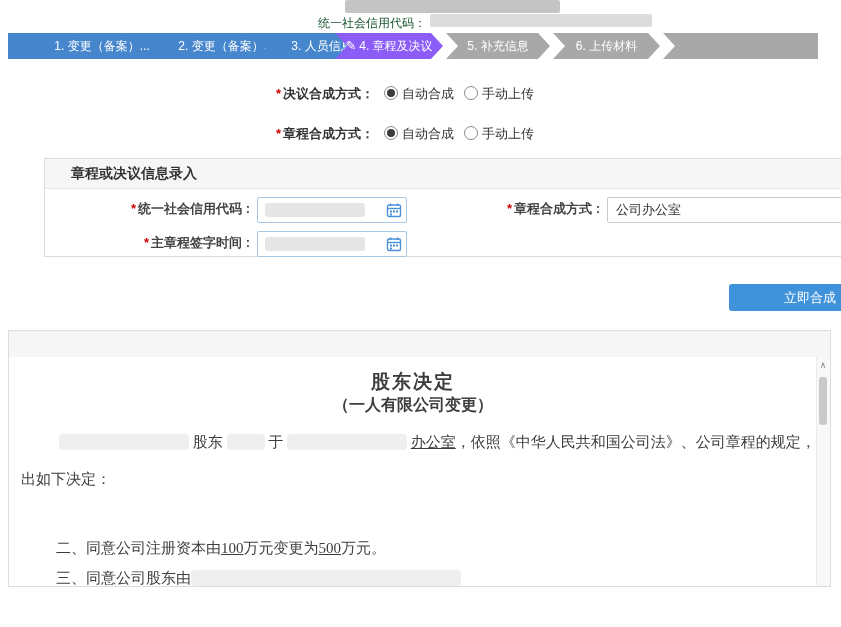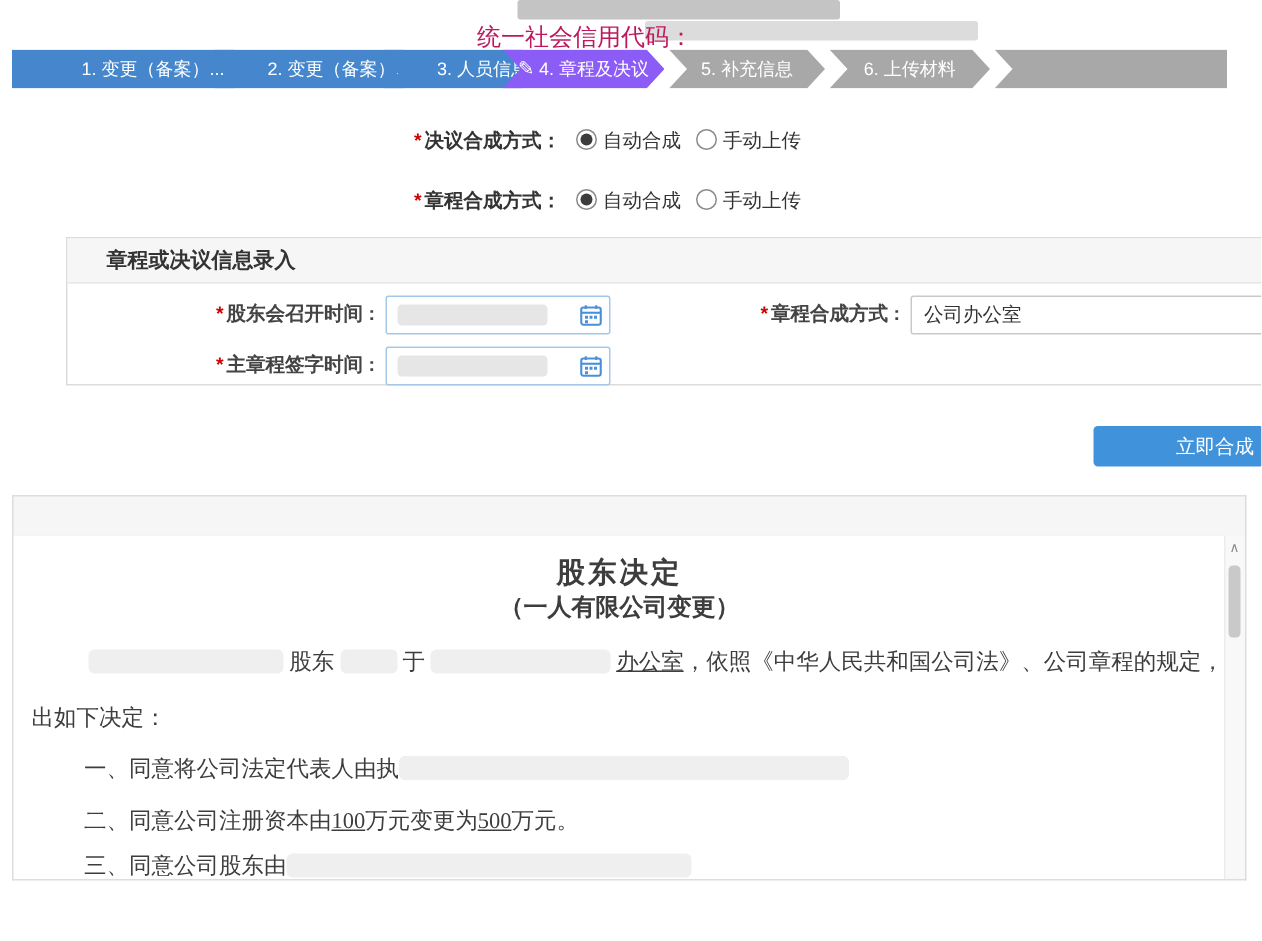--- a/index.html
+++ b/index.html
@@ -3,21 +3,21 @@
 <meta charset="utf-8">
 <style>
   html,body{margin:0;padding:0;background:#fff;}
   .page{position:relative;width:841px;height:627px;background:#fff;overflow:hidden;
         font-family:"Liberation Sans","DejaVu Sans",sans-serif;color:#333;}
 
   
   .redact{display:inline-block;background:#ededed;border-radius:3px;vertical-align:middle;}
   .redact-dark{position:absolute;background:#c4c4c4;border-radius:2px;}
   .redact-mid{position:absolute;background:#dcdcdc;border-radius:2px;}
-  .credit-label{position:absolute;font-size:16px;color:#be185d;}
+  .credit-label{position:absolute;font-size:12px;color:#14532d;}
 
   
   .step{position:absolute;top:33px;height:26px;line-height:26px;text-align:center;
         color:#fff;font-size:12px;white-space:nowrap;}
   .step.first{clip-path:polygon(0 0,calc(100% - 12px) 0,100% 50%,calc(100% - 12px) 100%,0 100%);}
   .step.mid{clip-path:polygon(0 0,calc(100% - 12px) 0,100% 50%,calc(100% - 12px) 100%,0 100%,12px 50%);}
   .step.trail{clip-path:polygon(0 0,100% 0,100% 100%,0 100%,12px 50%);}
   .step.done{background:#4586cc;padding-left:28px;}
   .step.active{background:#8b5cf6;}
   .step.todo{background:#a8a8a8;}
@@ -93,21 +93,21 @@
     <span class="req">*</span><b>章程合成方式：</b><span class="radio sel"></span><span>自动合成</span><span class="radio"></span><span>手动上传</span>
   </div>
   <div class="radio-row" style="top:84px;">
     <span class="req">*</span><b>决议合成方式：</b><span class="radio sel"></span><span>自动合成</span><span class="radio"></span><span>手动上传</span>
   </div>
 
   <div class="section">
     <div class="section-hd">章程或决议信息录入</div>
 
     <div class="f-label" style="left:0;top:41px;width:205px;">
-      <span class="req">*</span><span>股东会召开时间 :</span>
+      <span class="req">*</span><span>统一社会信用代码 :</span>
     </div>
     <div class="date-input" style="left:212px;top:38px;">
       <div class="in-redact"></div>
       <svg class="cal" viewBox="0 0 16 16">
         <rect x="1.5" y="3" width="13" height="11.5" rx="1.5" fill="#fff" stroke="#4a90d9" stroke-width="1.4"></rect>
         <line x1="1.5" y1="6.5" x2="14.5" y2="6.5" stroke="#4a90d9" stroke-width="1.4"></line>
         <line x1="4.5" y1="1.5" x2="4.5" y2="4" stroke="#4a90d9" stroke-width="1.4"></line>
         <line x1="11.5" y1="1.5" x2="11.5" y2="4" stroke="#4a90d9" stroke-width="1.4"></line>
         <rect x="4" y="8.5" width="2" height="2" fill="#4a90d9"></rect>
           <rect x="7" y="8.5" width="2" height="2" fill="#4a90d9"></rect>
@@ -150,23 +150,20 @@
     <div class="doc-line" style="left:50px;top:75px;">
       <span class="redact" style="width:130px;"></span>
       <span>股东</span>
       <span class="redact" style="width:38px;"></span>
       <span>于</span>
       <span class="redact" style="width:120px;"></span>
       <span class="u">办公室</span><span>，依照《中华人民共和国公司法》、公司章程的规定，作</span>
     </div>
     <div class="doc-line" style="left:12px;top:112px;">出如下决定：</div>
 
-    <div class="doc-line" style="left:47px;top:146px;">
-      <span>一、同意将公司法定代表人由执</span><span class="redact" style="width:300px;"></span>
-    </div>
     <div class="doc-line" style="left:47px;top:181px;">
       <span>二、同意公司注册资本由</span><span class="u">100</span><span>万元变更为</span><span class="u">500</span><span>万元。</span>
     </div>
     <div class="doc-line" style="left:47px;top:211px;">
       <span>三、同意公司股东由</span><span class="redact" style="width:270px;"></span>
     </div>
 
     <div class="sb-track">
       <div class="sb-up">∧</div>
       <div class="sb-thumb"></div>

